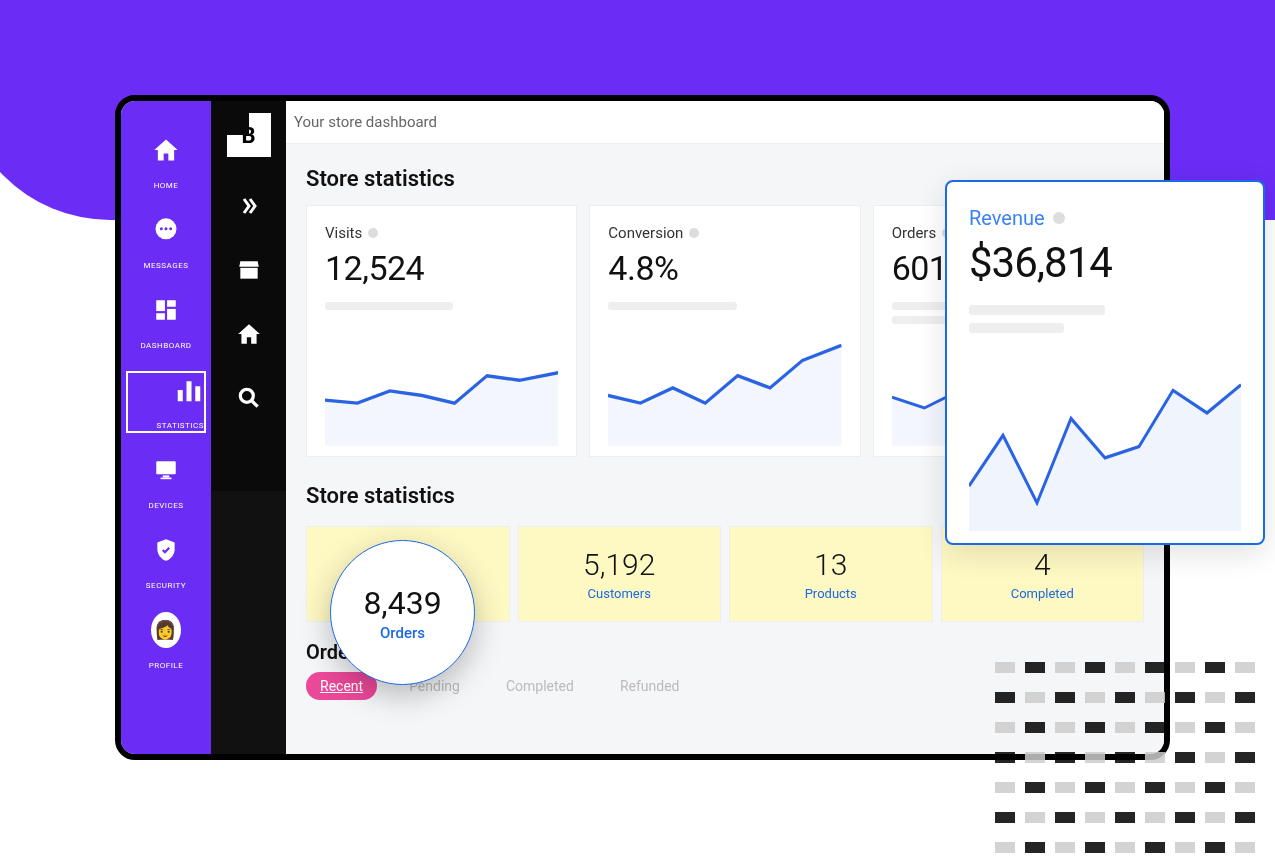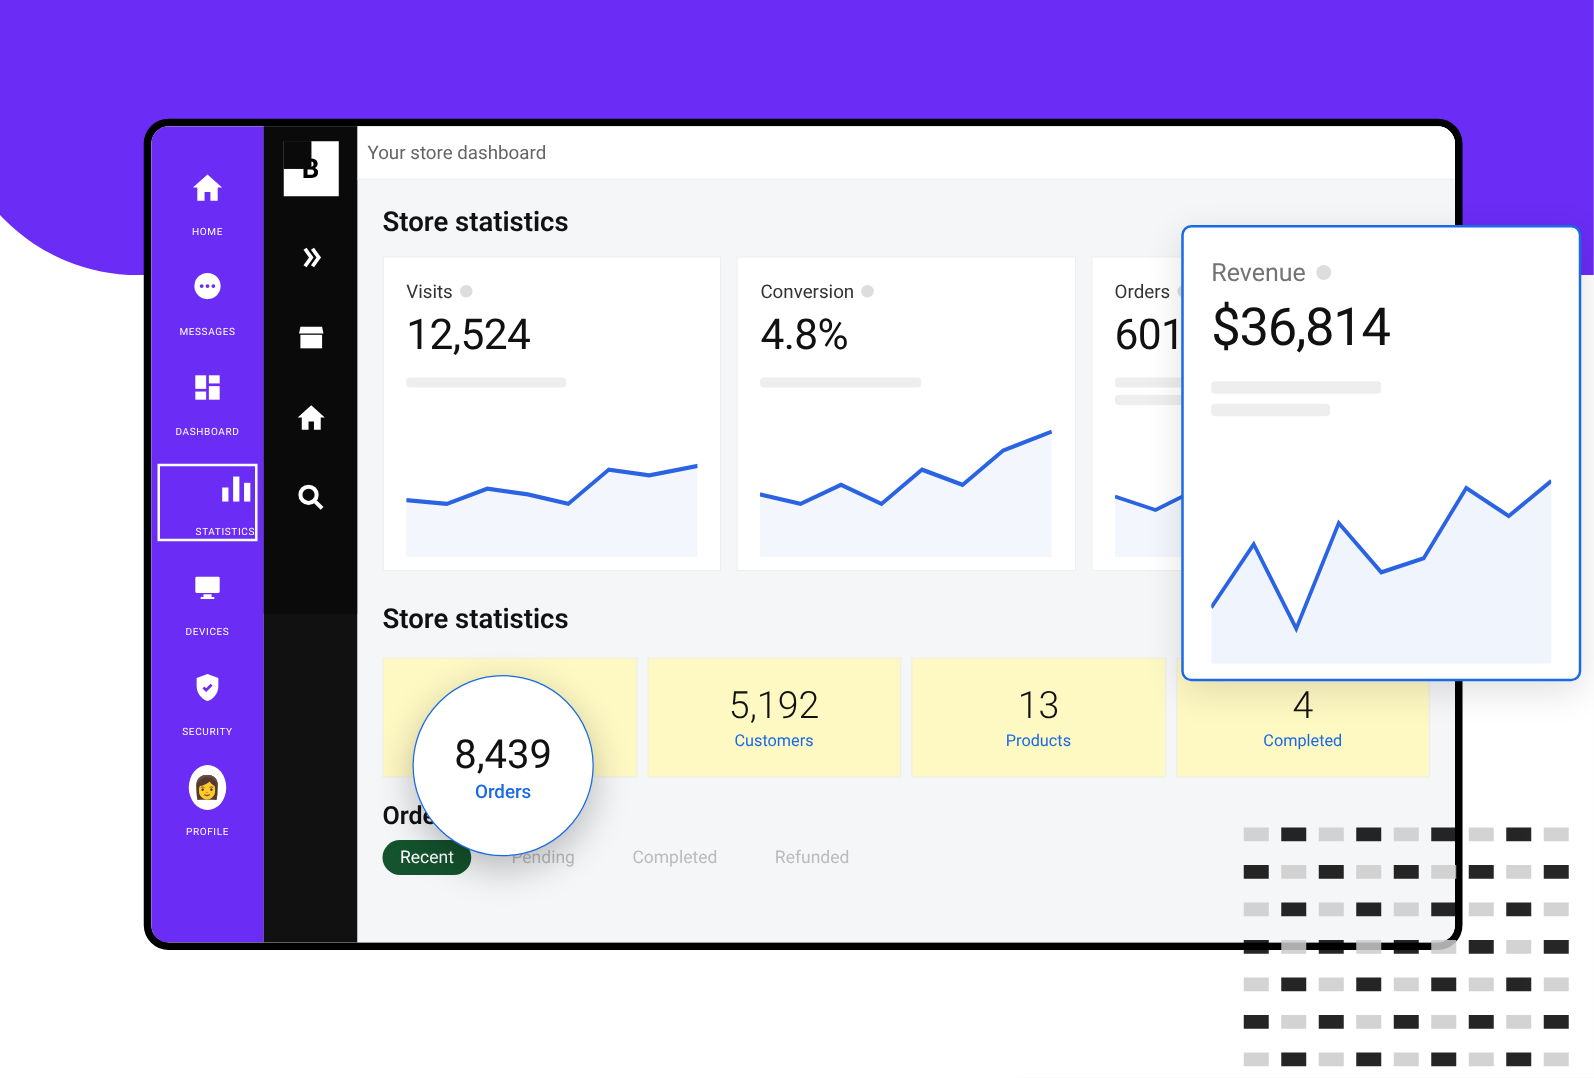--- a/index.html
+++ b/index.html
@@ -164,38 +164,38 @@
     display:flex;flex-direction:column;align-items:center;justify-content:center;
     padding:20px 10px;
   }
   .stat .sval{font-size:30px;color:#111;font-weight:300;}
   .stat .slbl{font-size:13px;color:#1a6ae6;margin-top:4px;font-weight:400;}
 
   
   .orders-title{font-size:20px;font-weight:600;padding:18px 20px 8px;color:#111;}
   .tabs{display:flex;gap:18px;padding:0 20px 20px;align-items:center;}
   .tab{font-size:14px;color:#bbb;cursor:pointer;padding:6px 14px;border-radius:14px;}
-  .tab.active{background:#14532d;color:#fff;}
+  .tab.active{background:#ec4899;color:#fff;text-decoration:underline;}
 
   
   .floating-revenue {
     position:absolute;
     right: 10px;
     top: 180px;
     width: 320px;
     height: 365px;
     background:#fff;
     border:2px solid #1a6ae6;
     border-radius:8px;
     padding: 24px 22px 12px;
     z-index: 5;
     box-shadow: 0 8px 30px rgba(0,0,0,0.12);
     display:flex;flex-direction:column;
   }
-  .floating-revenue .klabel{font-size:20px;display:flex;align-items:center;gap:8px;color:#737373;}
+  .floating-revenue .klabel{font-size:20px;display:flex;align-items:center;gap:8px;color:#3b82f6;}
   .floating-revenue .klabel .dot{width:12px;height:12px;border-radius:50%;background:#ddd;}
   .floating-revenue .kvalue{font-size:42px;color:#111;margin-top:8px;letter-spacing:-1px;}
   .floating-revenue .placeholder{height:10px;width:50%;background:#eee;margin-top:18px;border-radius:3px;}
   .floating-revenue .placeholder.short{width:35%;margin-top:8px;}
   .floating-revenue .chart{flex:1;margin-top:18px;}
   .floating-revenue svg{width:100%;height:100%;}
 
   
   .floating-orders {
     position:absolute;

